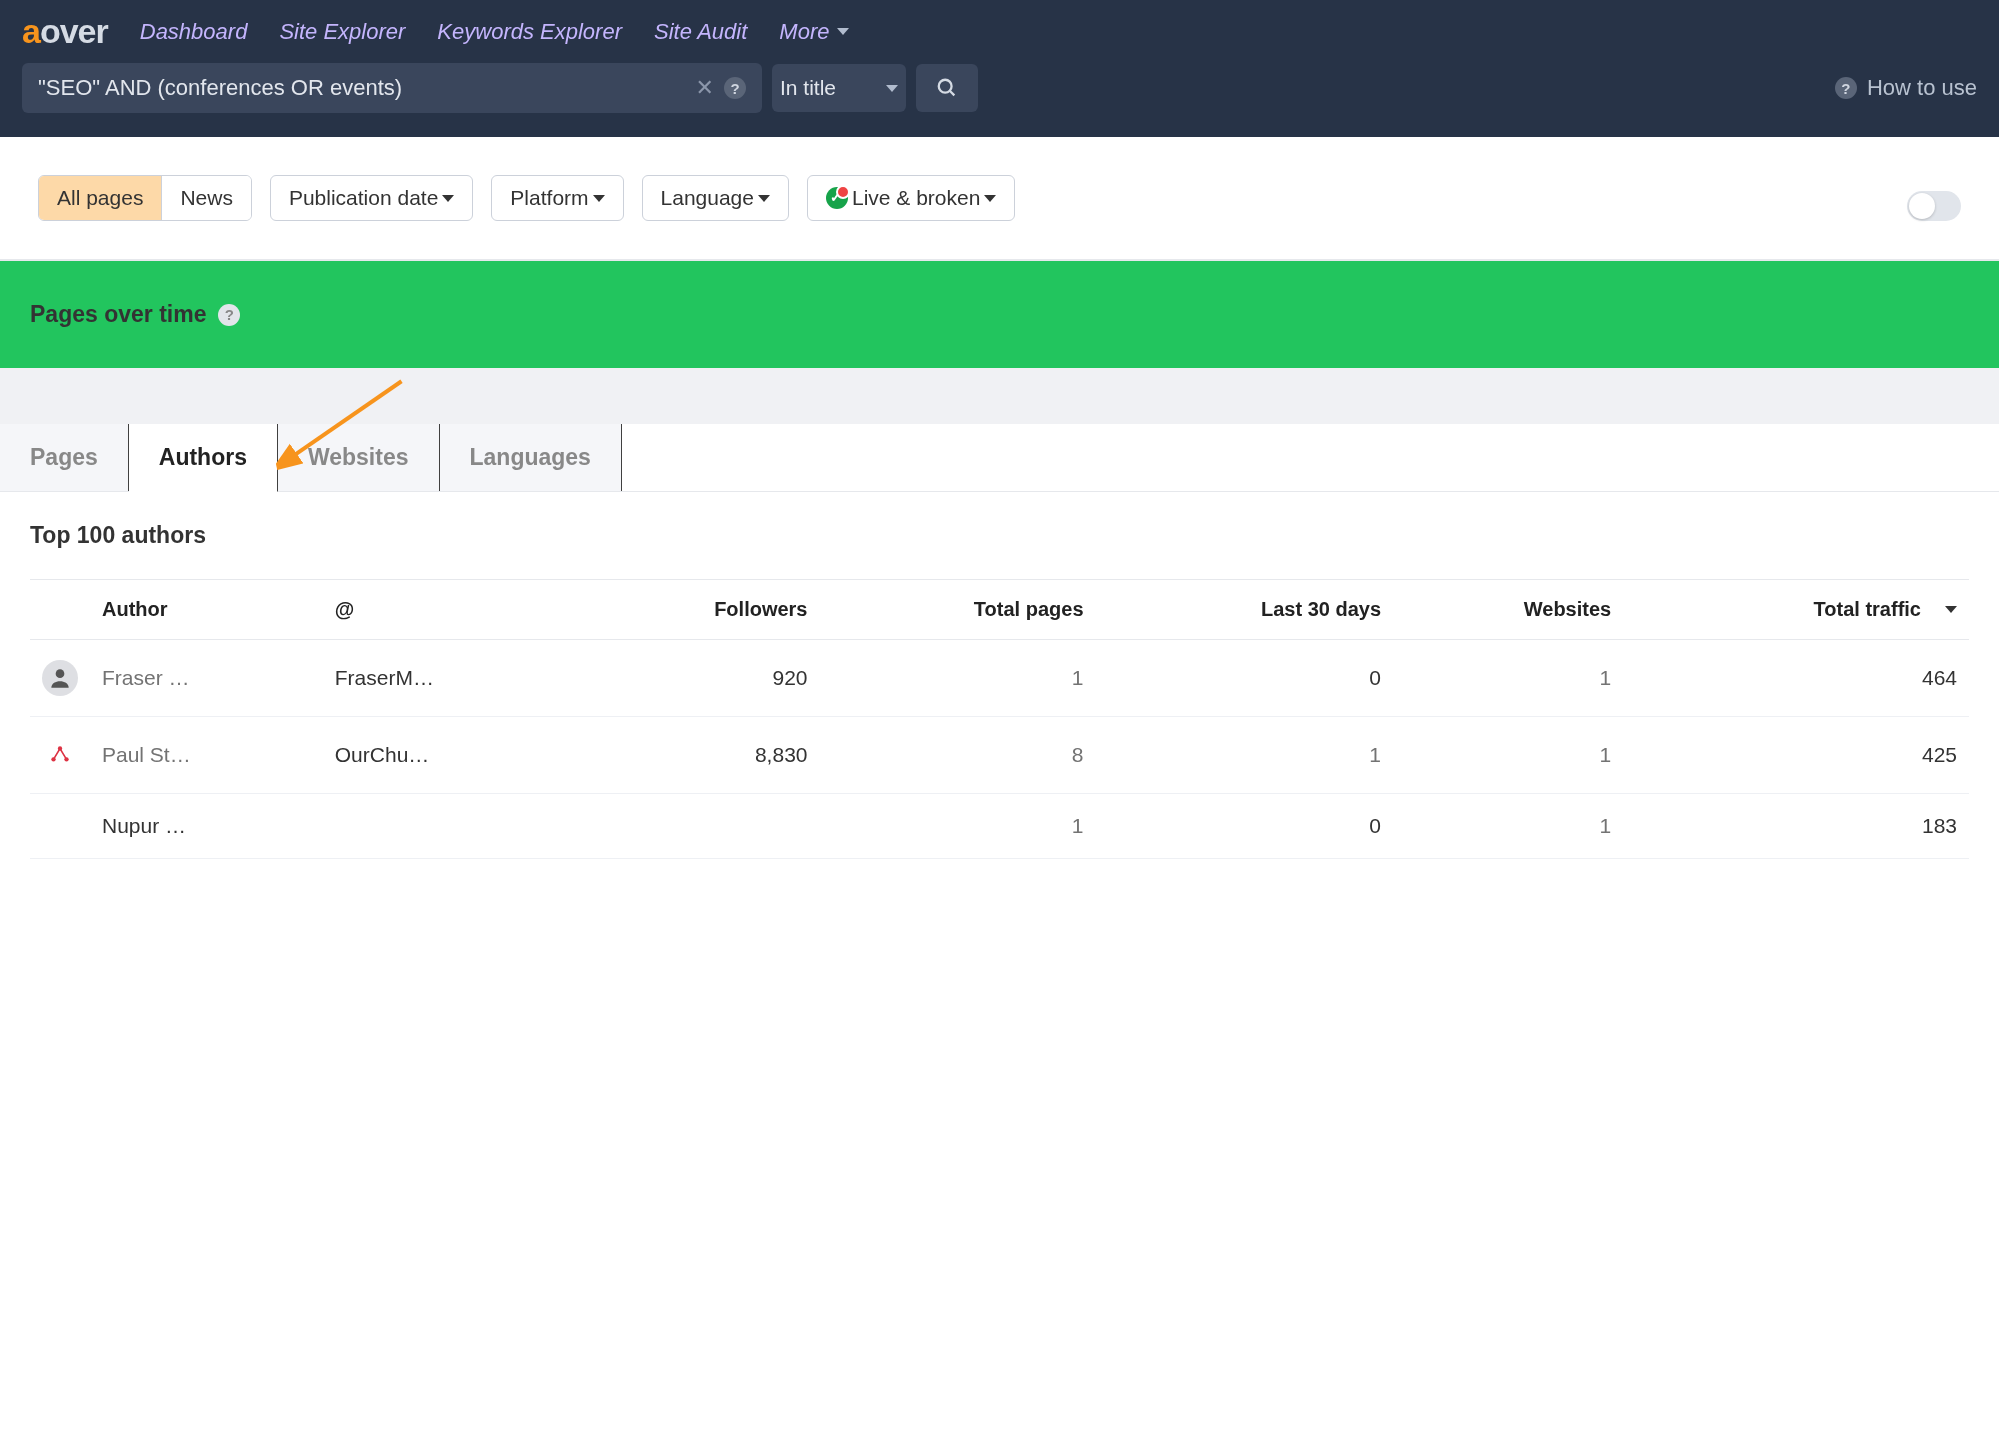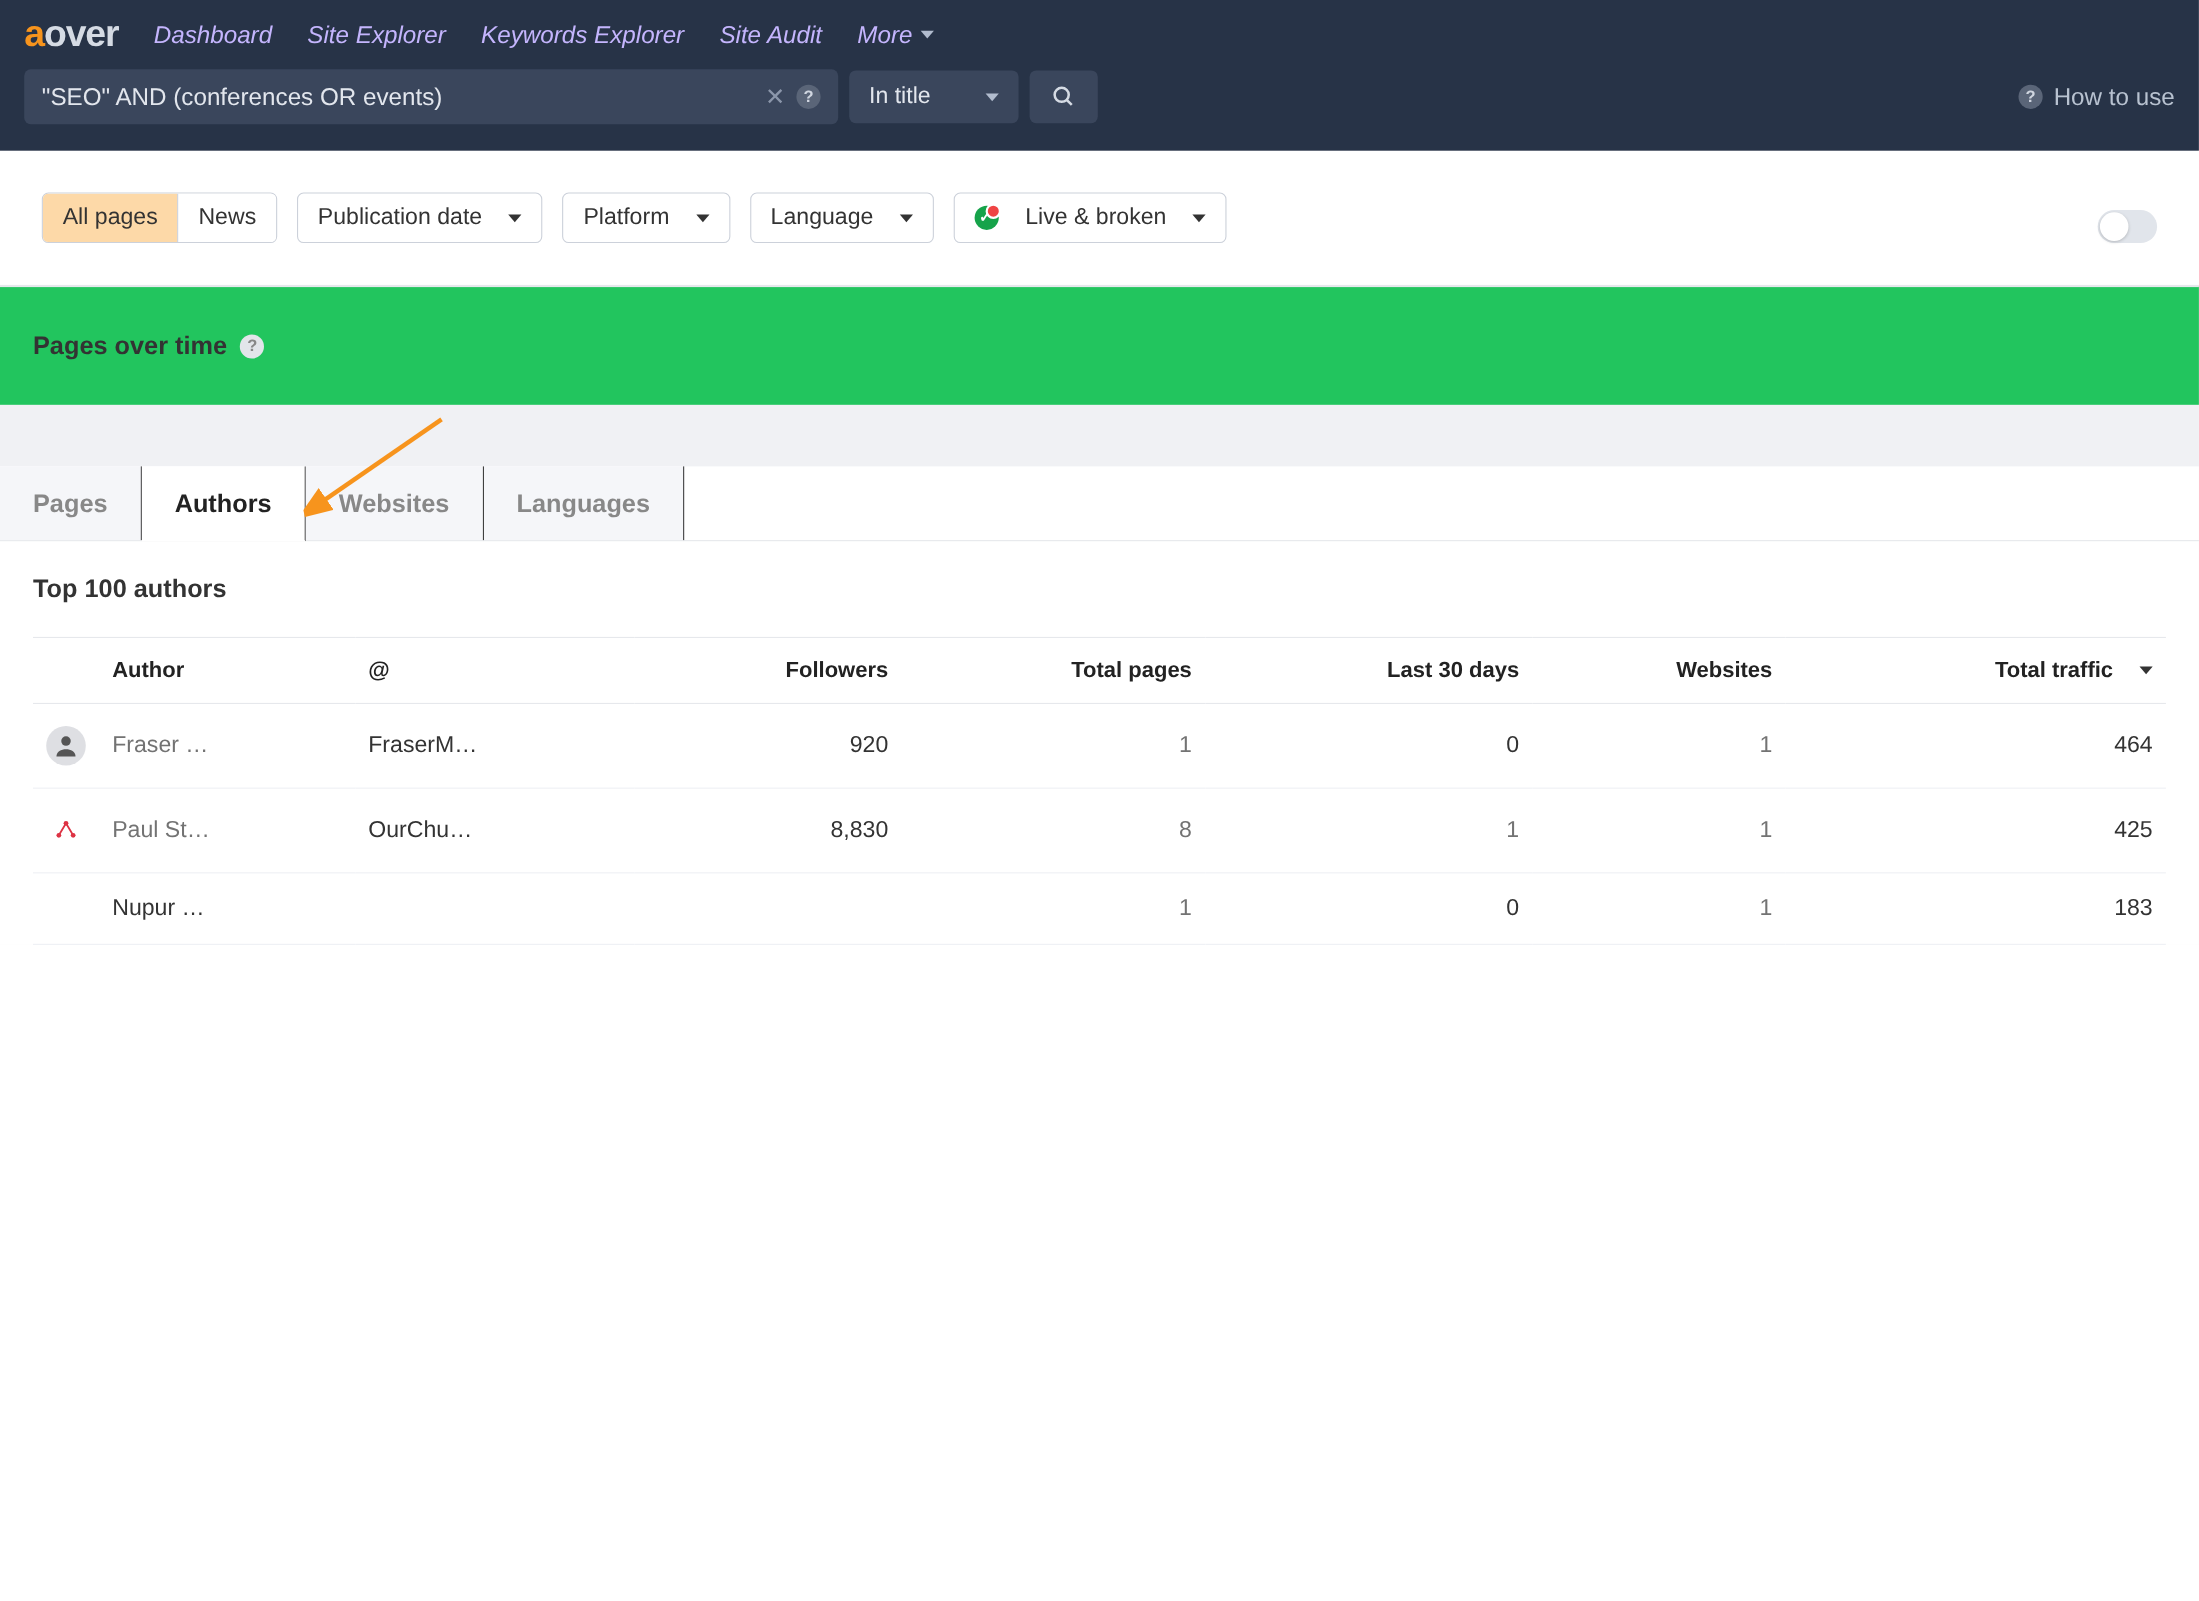--- a/index.html
+++ b/index.html
@@ -10,30 +10,30 @@
 .logo .a { color: #f7941d; }
 .logo .hrefs { color: #d5dbe4; }
 .nav-item { font-size: 22px; color: #c4b5fd; cursor: pointer; font-style: italic; }
 .nav-more { display: flex; align-items: center; gap: 8px; }
 .caret { width: 0; height: 0; border-left: 6px solid transparent; border-right: 6px solid transparent; border-top: 7px solid #b1bcce; }
 .searchbar { display: flex; align-items: center; padding: 0 22px 24px 22px; gap: 10px; }
 .search-input-wrap { flex: 1; display: flex; align-items: center; background: #3a465c; border-radius: 6px; padding: 12px 16px; max-width: 740px; }
 .search-input { flex: 1; background: transparent; border: none; outline: none; color: #e2e6ed; font-size: 22px; }
 .clear-x { color: #8b96aa; font-size: 22px; margin: 0 10px; cursor: pointer; }
 .q-icon { width: 22px; height: 22px; border-radius: 50%; background: #5a6578; color: #d0d6e0; display: flex; align-items: center; justify-content: center; font-size: 15px; font-weight: bold; }
-.search-select { display: flex; align-items: center; background: #3a465c; border-radius: 6px; padding: 12px 18px; gap: 50px; font-size: 21px; color: #e2e6ed; cursor: pointer; }
+.search-select { display: flex; align-items: center; background: #3a465c; border-radius: 6px; padding: 12px 8px; gap: 50px; font-size: 21px; color: #e2e6ed; cursor: pointer; }
 .search-btn { background: #3a465c; border-radius: 6px; padding: 13px 20px; display: flex; align-items: center; justify-content: center; cursor: pointer; }
 .search-glass { width: 22px; height: 22px; }
 .howto { display: flex; align-items: center; gap: 10px; margin-left: auto; font-size: 22px; color: #b8c2d0; cursor: pointer; }
 .filters { display: flex; align-items: flex-end; padding: 38px; gap: 18px; border-bottom: 1px solid #e6e8ec; }
 .filter-group { display: flex; border: 1px solid #ccd1da; border-radius: 6px; overflow: hidden; }
 .filter-seg { padding: 10px 18px; font-size: 21px; cursor: pointer; background: #fff; }
 .filter-seg.active { background: #fdd9a8; font-weight: 500; }
 .filter-seg + .filter-seg { border-left: 1px solid #ccd1da; }
-.filter-dd { display: flex; align-items: center; gap: 24px; border: 1px solid #ccd1da; border-radius: 6px; padding: 10px 18px; font-size: 21px; cursor: pointer; background: #fff; }
+.filter-dd { display: flex; align-items: center; gap: 4px; border: 1px solid #ccd1da; border-radius: 6px; padding: 10px 18px; font-size: 21px; cursor: pointer; background: #fff; }
 .caret-dark { width: 0; height: 0; border-left: 6px solid transparent; border-right: 6px solid transparent; border-top: 7px solid #333; }
 .status-ico { width: 22px; height: 22px; border-radius: 50%; background: #16a34a; position: relative; }
 .status-ico::after { content: ""; position: absolute; width: 10px; height: 10px; border-radius: 50%; background: #ef4444; right: -2px; top: -2px; border: 2px solid #fff; }
 .status-ico::before { content: "✓"; position: absolute; color: #fff; font-size: 14px; font-weight: bold; left: 4px; top: 2px; }
 .toggle { margin-left: auto; width: 54px; height: 30px; border-radius: 30px; background: #e1e5eb; position: relative; cursor: pointer; }
 .toggle::after { content: ""; position: absolute; width: 26px; height: 26px; border-radius: 50%; background: #fff; top: 2px; left: 2px; box-shadow: 0 1px 3px rgba(0,0,0,0.2); }
 .graybg { background: #f0f1f4; padding: 0; }
 .pot-card { background: #22c55e; margin: 0; padding: 40px 30px; border-top: 1px solid #e6e8ec; }
 .pot-title { font-size: 23px; font-weight: 700; display: flex; align-items: center; gap: 12px; }
 .tabs { display: flex; border-bottom: 1px solid #e6e8ec; margin-top: 28px; position: relative; }

